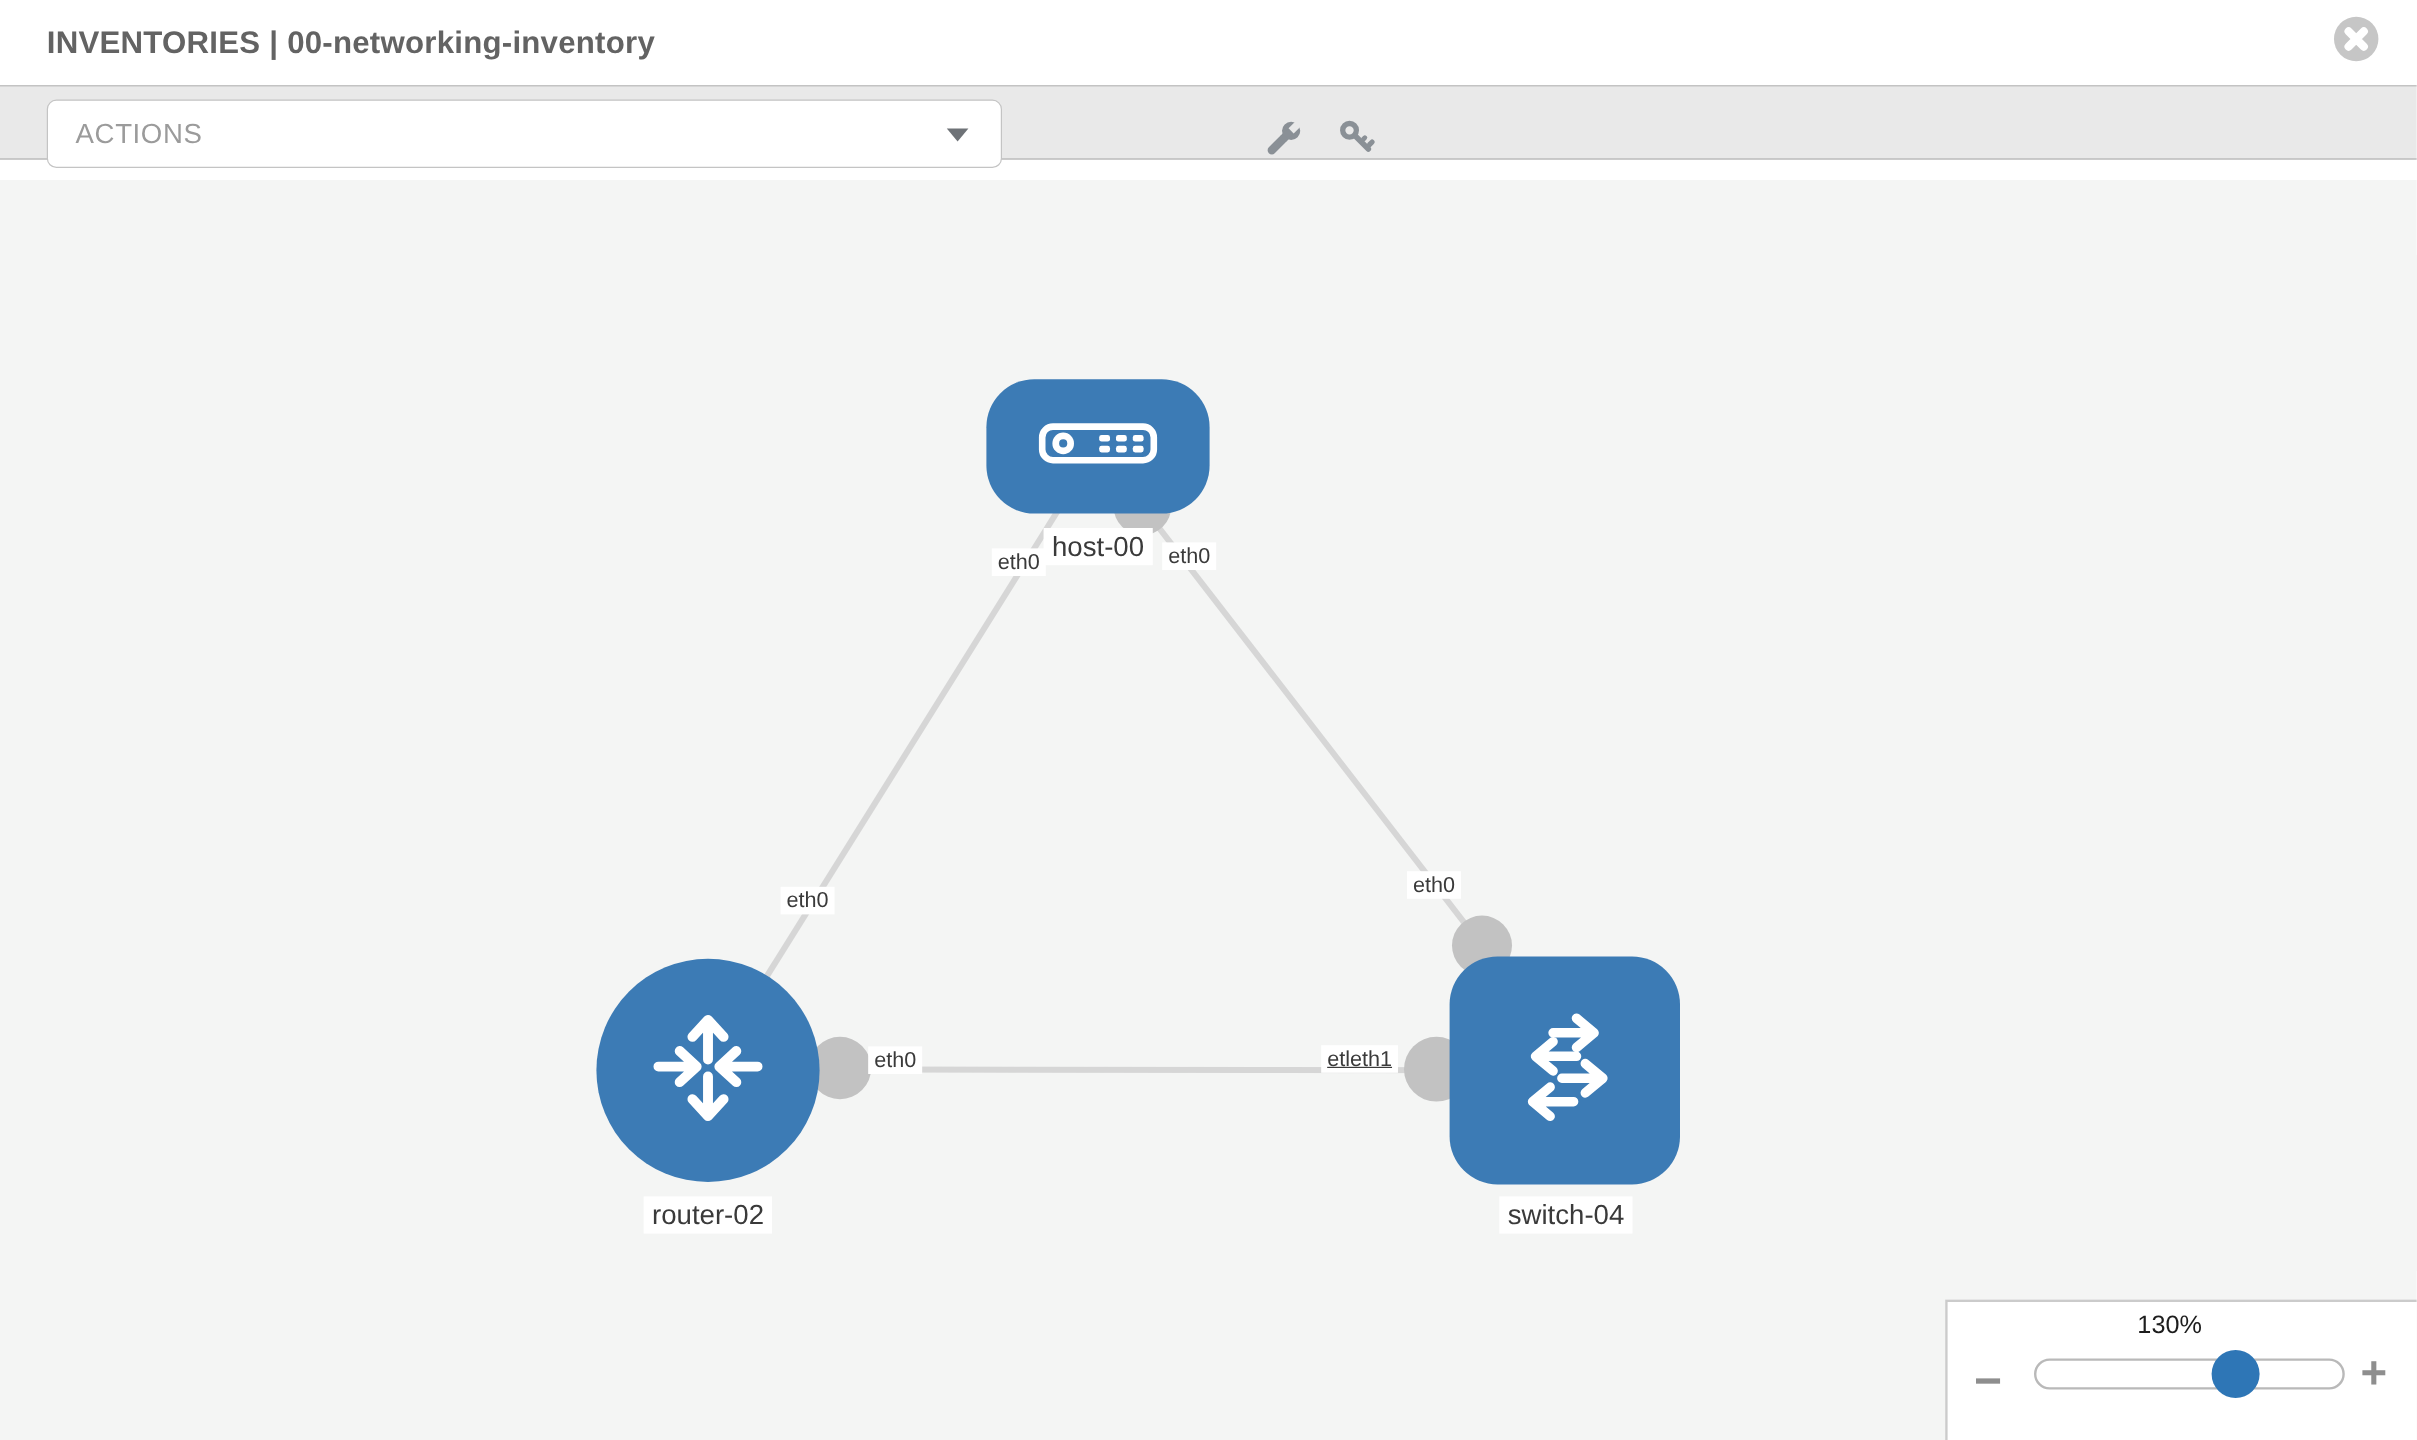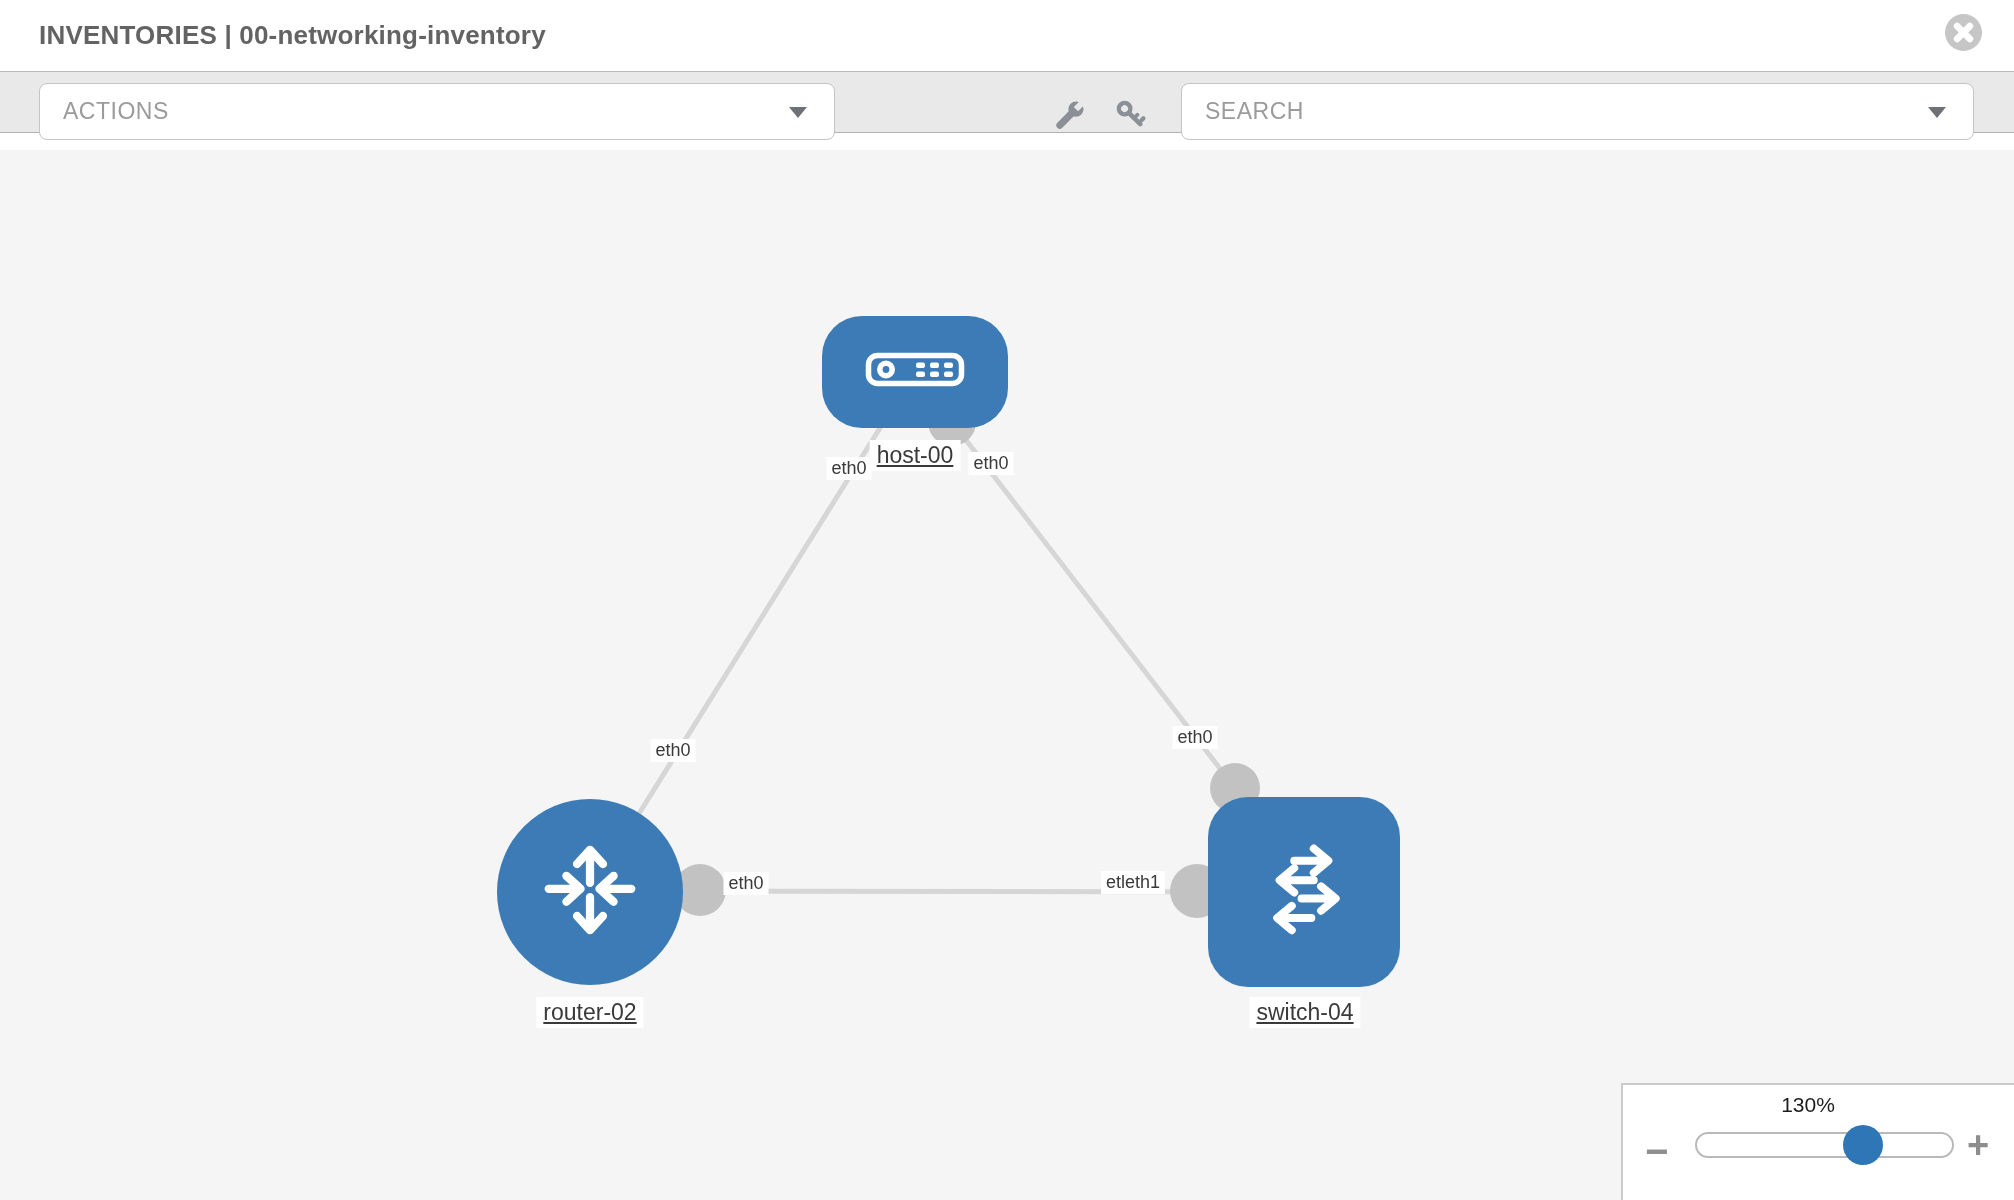--- a/index.html
+++ b/index.html
@@ -30,21 +30,21 @@
 
   
   .canvas{position:absolute;left:0;top:150px;width:2014px;height:1050px;background:#f4f5f4;overflow:hidden;}
   .links-layer{position:absolute;left:0;top:0;}
 
   .node{position:absolute;background:var(--node-blue);display:flex;align-items:center;justify-content:center;cursor:pointer;}
   .node-host{left:822px;top:166px;width:186px;height:112px;border-radius:40px;}
   .node-router{left:497px;top:649px;width:186px;height:186px;border-radius:50%;}
   .node-switch{left:1208px;top:647px;width:192px;height:190px;border-radius:40px;}
 
-  .node-label{position:absolute;transform:translateX(-50%);background:#fff;color:#3a3a3a;font-size:23px;padding:2px 7px;white-space:nowrap;text-decoration:underline;}
+  .node-label{position:absolute;transform:translateX(-50%);background:#fff;color:#3a3a3a;font-size:23px;padding:2px 7px;white-space:nowrap;}
   .if-label{position:absolute;transform:translateX(-50%);background:#fff;color:#3a3a3a;font-size:18px;padding:1px 5px;white-space:nowrap;}
 
   
   .zoom-panel{position:absolute;left:1621px;top:933px;width:402px;height:300px;background:#fff;border:2px solid #cbcbcb;}
   .zoom-value{position:absolute;left:185px;top:8px;transform:translateX(-50%);font-size:21px;color:#1d1d1d;}
   .zoom-btn{position:absolute;border:none;background:transparent;color:#8e8e8e;font-weight:bold;cursor:pointer;padding:0;line-height:1;}
   .zoom-out{left:22px;top:46px;font-size:40px;}
   .zoom-in{left:344px;top:41px;font-size:38px;}
   .zoom-slider-track{position:absolute;left:72px;top:47px;width:259px;height:26px;background:#fff;border:2px solid #b9b9b9;border-radius:13px;cursor:pointer;}
   .zoom-slider-handle{position:absolute;top:-9px;width:40px;height:40px;border-radius:50%;background:var(--handle-blue);cursor:grab;}
@@ -91,24 +91,20 @@
           <g transform="rotate(-45 12 12)">
             <circle cx="12" cy="5.4" r="3.6" fill="none" stroke="#8a9096" stroke-width="2.8"></circle>
             <rect x="10.6" y="8.6" width="2.9" height="12.2" rx="1.45" fill="#8a9096"></rect>
             <rect x="12.8" y="16.8" width="4.6" height="2.7" rx="1.3" fill="#8a9096"></rect>
             <rect x="12.8" y="12.6" width="3.4" height="2.5" rx="1.2" fill="#8a9096"></rect>
           </g>
         </svg>
       </span>
     </button>
 
-    <div class="select-box search-box">
-      <span class="lbl">SEARCH</span>
-      <span class="caret"></span>
-    </div>
   </div>
 
   <div class="canvas">
 
     <svg class="links-layer" width="2014" height="1050">
       <line x1="915" y1="222" x2="590" y2="742" stroke="var(--link-gray)" stroke-width="5"></line>
       <line x1="952" y1="272" x2="1235" y2="638" stroke="var(--link-gray)" stroke-width="5"></line>
       <line x1="590" y1="741" x2="1305" y2="742" stroke="var(--link-gray)" stroke-width="5"></line>
       <circle cx="952" cy="272" r="24" fill="var(--port-gray)"></circle>
       <circle cx="700" cy="740" r="26" fill="var(--port-gray)"></circle>
@@ -154,21 +150,21 @@
           <path d="M56 73 L30 73 M40 63 L28 73 L40 83"></path>
         </svg>
       </span>
     </div>
 
     <div class="if-label" style="left:849px;top:307px;">eth0</div>
     <div class="if-label" style="left:991px;top:302px;">eth0</div>
     <div class="if-label" style="left:673px;top:589px;">eth0</div>
     <div class="if-label" style="left:1195px;top:576px;">eth0</div>
     <div class="if-label" style="left:746px;top:722px;">eth0</div>
-    <div class="if-label" style="left:1133px;top:721px;">etleth1</div>
+    <div class="if-label" style="left:1133px;top:721px;text-decoration:underline;">etleth1</div>
 
     <div class="node-label" style="left:915px;top:290px;">host-00</div>
     <div class="node-label" style="left:590px;top:847px;">router-02</div>
     <div class="node-label" style="left:1305px;top:847px;">switch-04</div>
 
     <div class="zoom-panel">
       <div class="zoom-value">130%</div>
       <button class="zoom-btn zoom-out">
         <span>−</span>
       </button>

